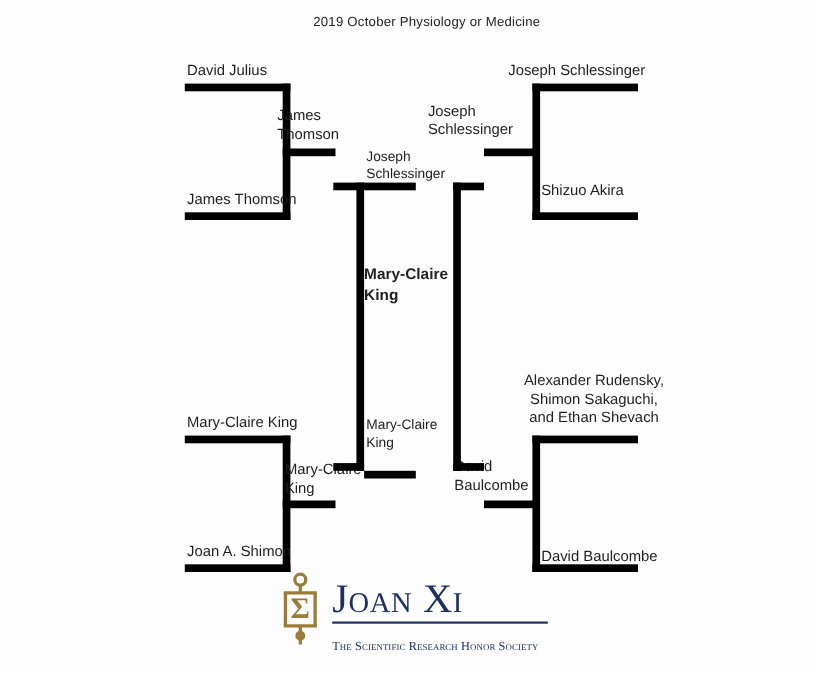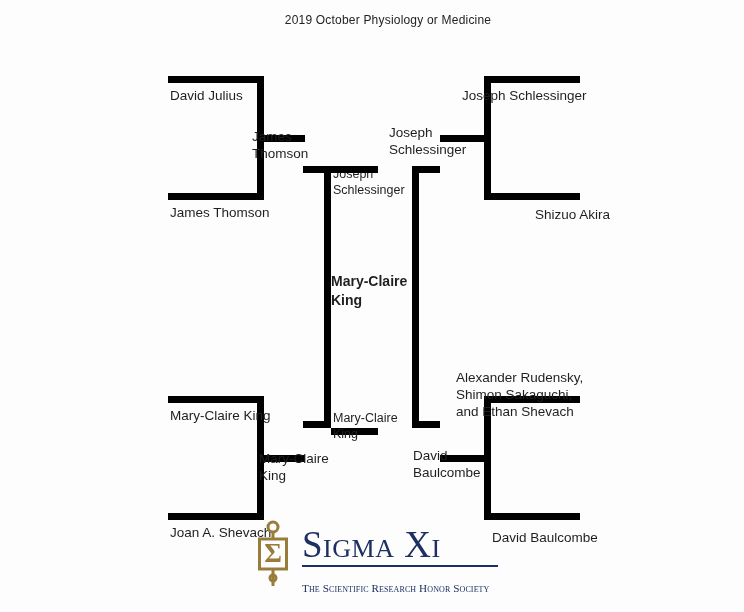--- a/index.html
+++ b/index.html
@@ -51,32 +51,31 @@
     background: #000000;
   }
 
   
   .lbl {
     position: absolute;
     font-size: 13.5px;
     line-height: 17px;
     color: #1f1f1f;
     white-space: pre-line;
-    margin-top: 32px;
   }
   .lbl.small {
     font-size: 12.5px;
     line-height: 16px;
   }
   .lbl.champion {
     font-weight: bold;
     font-size: 14px;
     line-height: 19px;
   }
-  .lbl.center-al { }
+  .lbl.center-al { text-align: center; }
 
   
   #sigma-xi-logo {
     position: absolute;
     left: 252px;
     top: 518px;
     width: 250px;
     height: 74px;
   }
   #sigma-xi-logo .emblem {
@@ -136,21 +135,21 @@
   <div class="lbl" style="left:170px; top:172px;">James Thomson</div>
   <div class="lbl" style="left:252px; top:96px;">James
 Thomson</div>
 
   <div class="hline" style="left:168px; top:396px; width:96px;"></div>
   <div class="vline" style="left:257px; top:396px; height:124px;"></div>
   <div class="hline" style="left:168px; top:513px; width:96px;"></div>
   <div class="hline" style="left:257px; top:455px; width:48px;"></div>
 
   <div class="lbl" style="left:170px; top:375px;">Mary-Claire King</div>
-  <div class="lbl" style="left:170px; top:492px;">Joan A. Shevach</div>
+  <div class="lbl" style="left:170px; top:492px;">Joan A. Shimon</div>
   <div class="lbl" style="left:259px; top:418px;">Mary-Claire
 King</div>
 
   <div class="hline" style="left:303px; top:166px; width:28px;"></div>
   <div class="vline" style="left:324px; top:166px; height:262px;"></div>
   <div class="hline" style="left:303px; top:421px; width:28px;"></div>
 
   <div class="hline" style="left:331px; top:428px; width:47px;"></div>
 
   <div class="lbl small" style="left:333px; top:134px;">Joseph
@@ -160,21 +159,21 @@
 
   <div class="lbl champion" style="left:331px; top:240px;">Mary-Claire
 King</div>
 
   <div class="hline" style="left:484px; top:76px; width:96px;"></div>
   <div class="vline" style="left:484px; top:76px; height:124px;"></div>
   <div class="hline" style="left:484px; top:193px; width:96px;"></div>
   <div class="hline" style="left:440px; top:135px; width:48px;"></div>
 
   <div class="lbl" style="left:462px; top:55px;">Joseph Schlessinger</div>
-  <div class="lbl" style="left:492px; top:174px;padding-left:43px;">Shizuo Akira</div>
+  <div class="lbl" style="left:492px; top:164px;">Shizuo Akira</div>
   <div class="lbl" style="left:389px; top:92px;">Joseph
 Schlessinger</div>
 
   <div class="hline" style="left:484px; top:396px; width:96px;"></div>
   <div class="vline" style="left:484px; top:396px; height:124px;"></div>
   <div class="hline" style="left:484px; top:513px; width:96px;"></div>
   <div class="hline" style="left:440px; top:455px; width:48px;"></div>
 
   <div class="lbl center-al" style="left:456px; top:337px; width:168px;">Alexander Rudensky,
 Shimon Sakaguchi,
@@ -210,19 +209,19 @@
           <line x1="21" y1="49" x2="21" y2="66"></line>
 
           <circle cx="21" cy="58" r="3"></circle>
         </g>
 
         <text x="21" y="42" font-family="'Liberation Serif', serif" font-size="27" font-weight="bold" fill="#9a7c3a" text-anchor="middle">Σ</text>
       </svg>
     </div>
 
     <div class="wordmark">
-      <div class="main">Sigma Xi</div>
+      <div class="main">Joan Xi</div>
       <div class="rule"></div>
       <div class="tag">The Scientific Research Honor Society</div>
     </div>
   </div>
 
 </div>
 
 </body></html>

